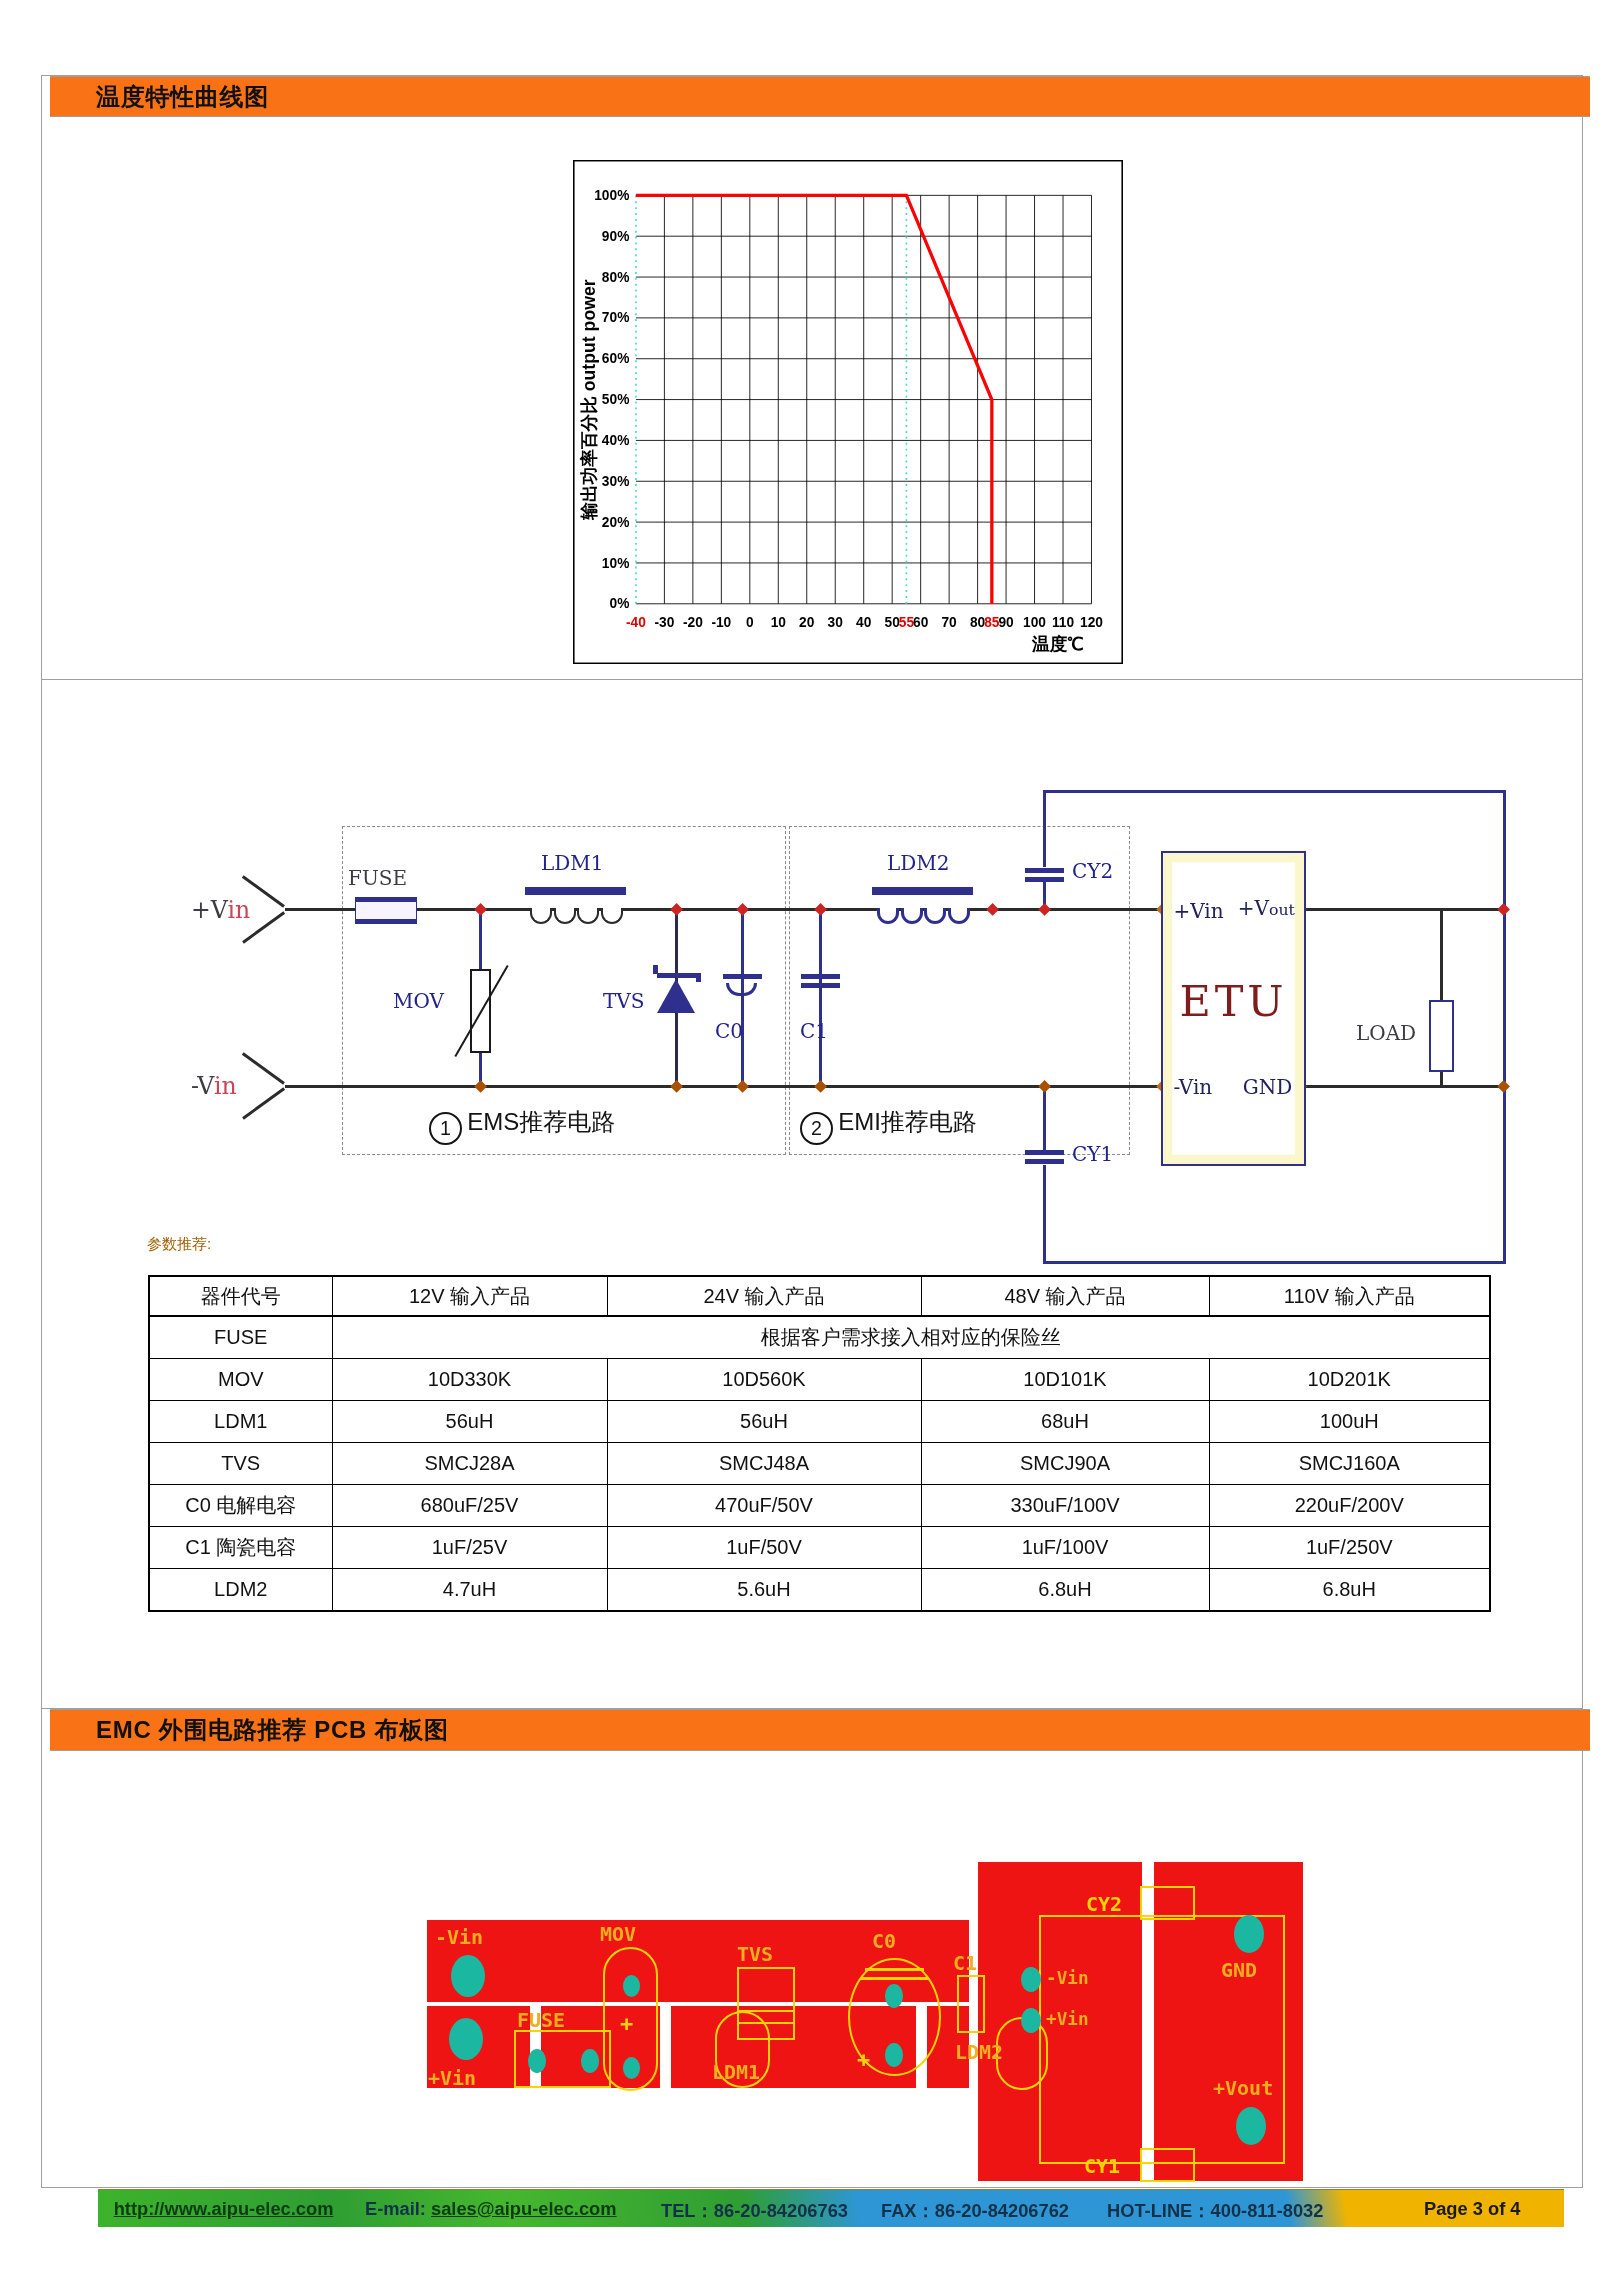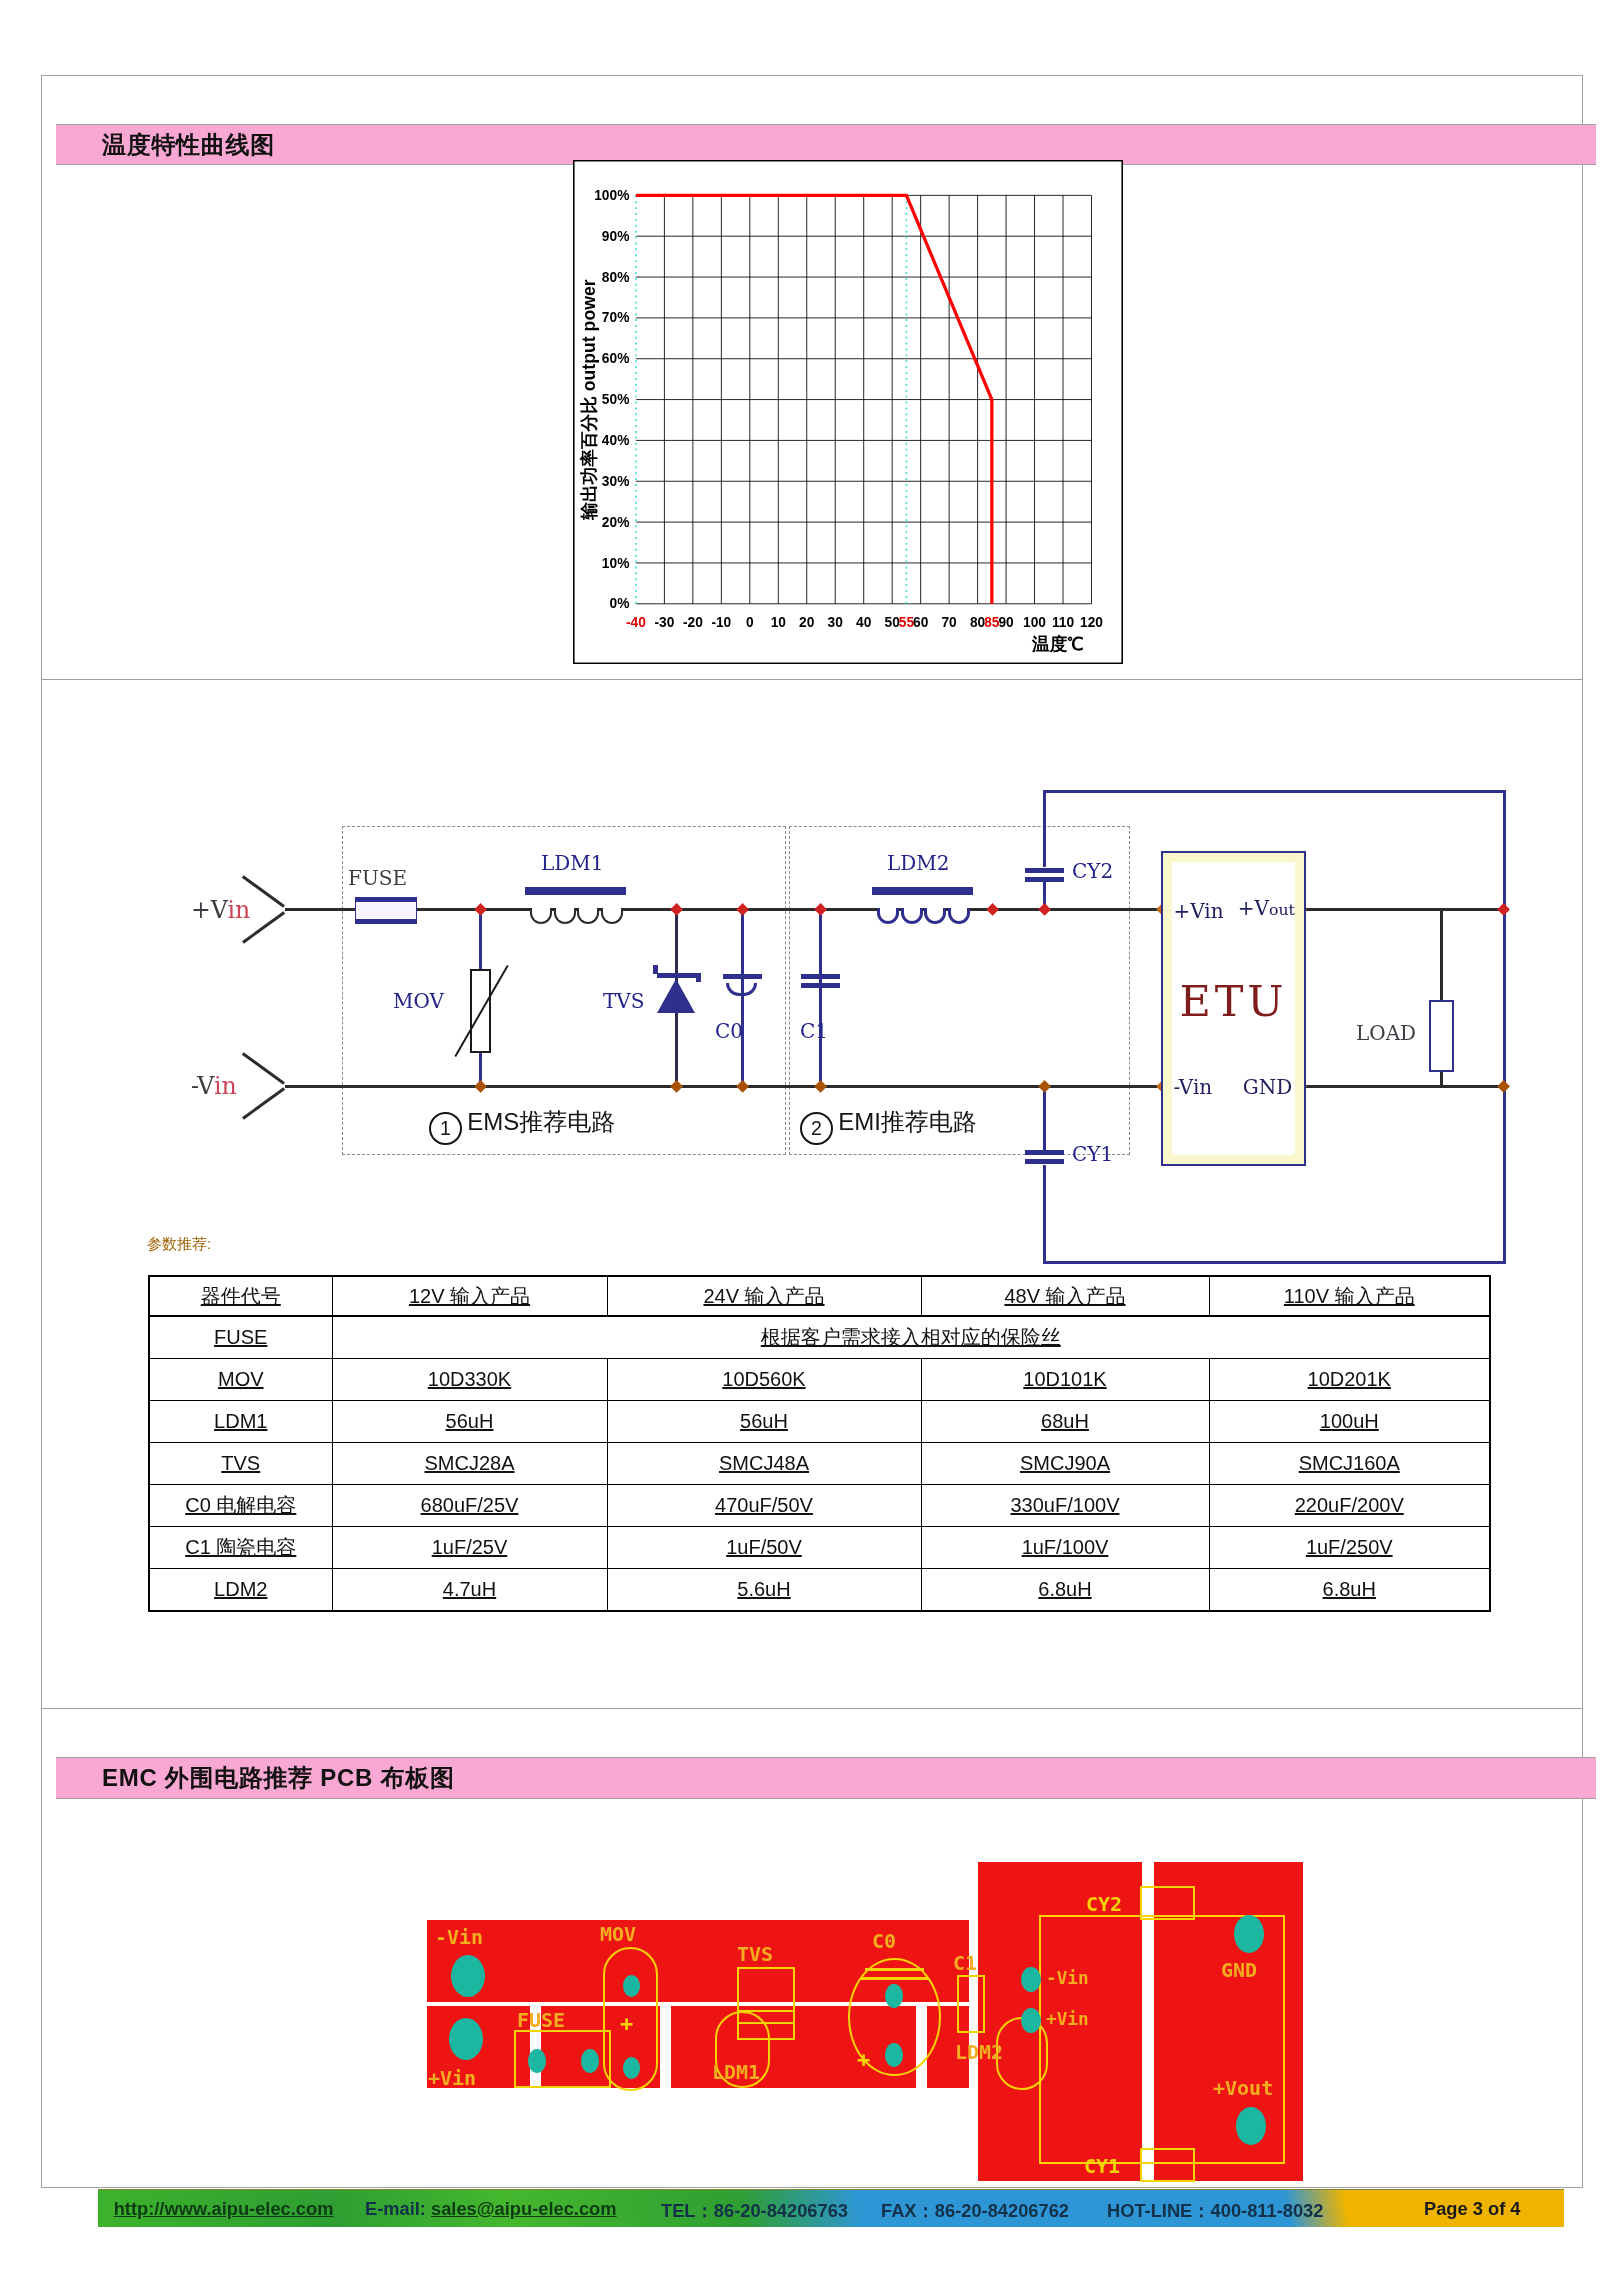--- a/index.html
+++ b/index.html
@@ -1,20 +1,20 @@
 <!DOCTYPE html>
 <html style="font-size:10.5px"><head>
 <meta charset="utf-8">
 <style>
   html,body{margin:0;padding:0;background:#e8e8e8;}
   .page{position:relative;width:1622px;height:2295px;background:#ffffff;overflow:hidden;
         font-family:"Liberation Sans",sans-serif;color:#111;}
   .frame{position:absolute;left:41px;top:75px;width:1540px;height:2111px;border:1.3px solid #9f9f9f;}
-  .hdr-row{position:absolute;left:14px;width:100%;border-top:0.7px solid #9f9f9f;border-bottom:1.3px solid #9f9f9f;
-           background:#f9a8d4;box-sizing:border-box;margin-top:48px;}
+  .hdr-row{position:absolute;left:8px;width:100%;border-top:0.7px solid #9f9f9f;border-bottom:1.3px solid #9f9f9f;
+           background:#f97316;box-sizing:border-box;}
   .hdr-row .t{position:absolute;left:46px;top:50%;transform:translateY(-50%);
               font-size:24px;font-weight:bold;letter-spacing:0.7px;}
   .sec{position:absolute;left:0;width:100%;}
   
   .chart-wrap{position:absolute;left:531px;top:43px;width:550px;height:504px;}
   
   .rail{position:absolute;height:2.6px;background:#2b2b2b;}
   .vnavy{position:absolute;width:2.6px;background:#2f2f8e;}
   .loopw{position:absolute;background:#2f2f8e;}
   .node{position:absolute;width:9.2px;height:9.2px;background:#cf2222;transform:rotate(45deg);}
@@ -259,21 +259,21 @@
         <div class="etu-pin" style="right:11.8px;top:222px;">GND</div>
         <div class="etu-name" style="top:123px;">ETU</div>
       </div>
 
       <div class="vnavy" style="left:1398px;top:192px;height:92px;background:#2b2b2b;"></div>
       <div class="vnavy" style="left:1398px;top:352px;height:15px;background:#2b2b2b;"></div>
       <div class="loadbox" style="left:1387px;top:281px;width:25px;height:72px;"></div>
       <div class="gray-label" style="left:1314px;top:302px;">LOAD</div>
 
       <div class="params-title" style="left:105px;top:516px;">参数推荐:</div>
-      <table class="ptable" style="left:106px;top:556px;width:1341px;text-decoration:underline;">
+      <table class="ptable" style="left:106px;top:556px;width:1341px;">
         <colgroup>
             <col style="width:183px">
             <col style="width:275px">
             <col style="width:314px">
             <col style="width:288px">
             <col style="width:281px">
           </colgroup>
         <tbody>
             <tr class="hdr">
           <th>器件代号</th>

